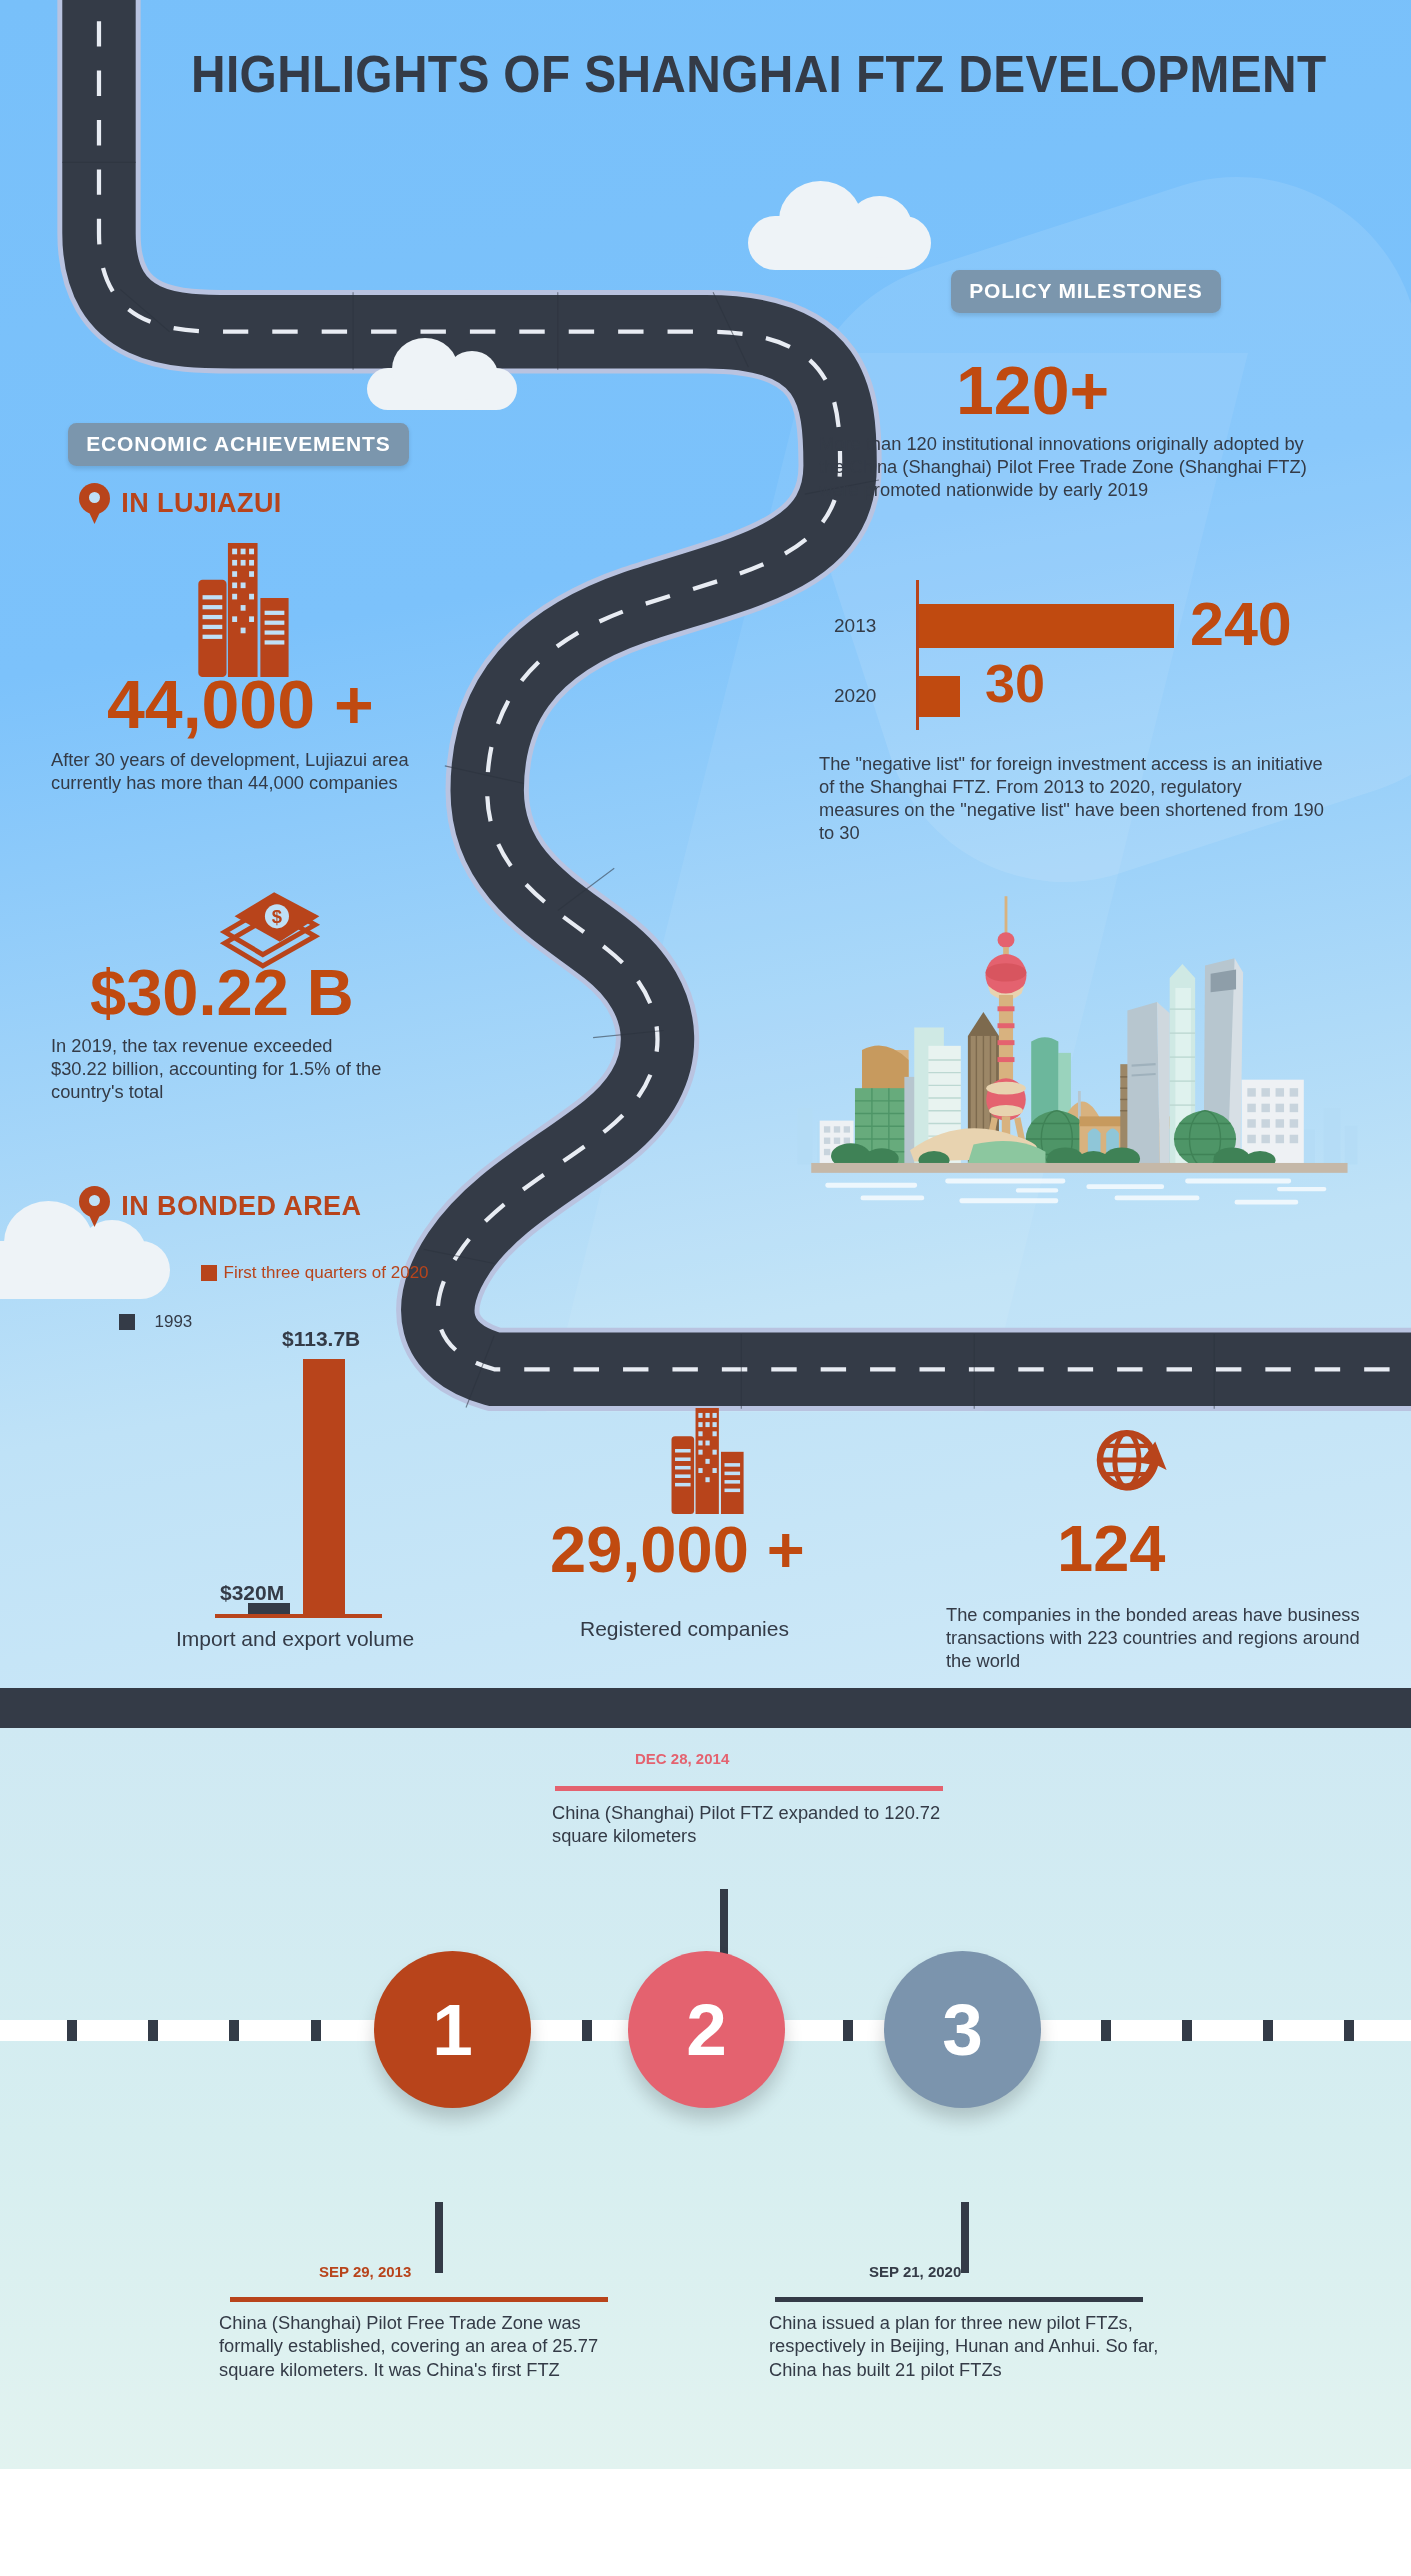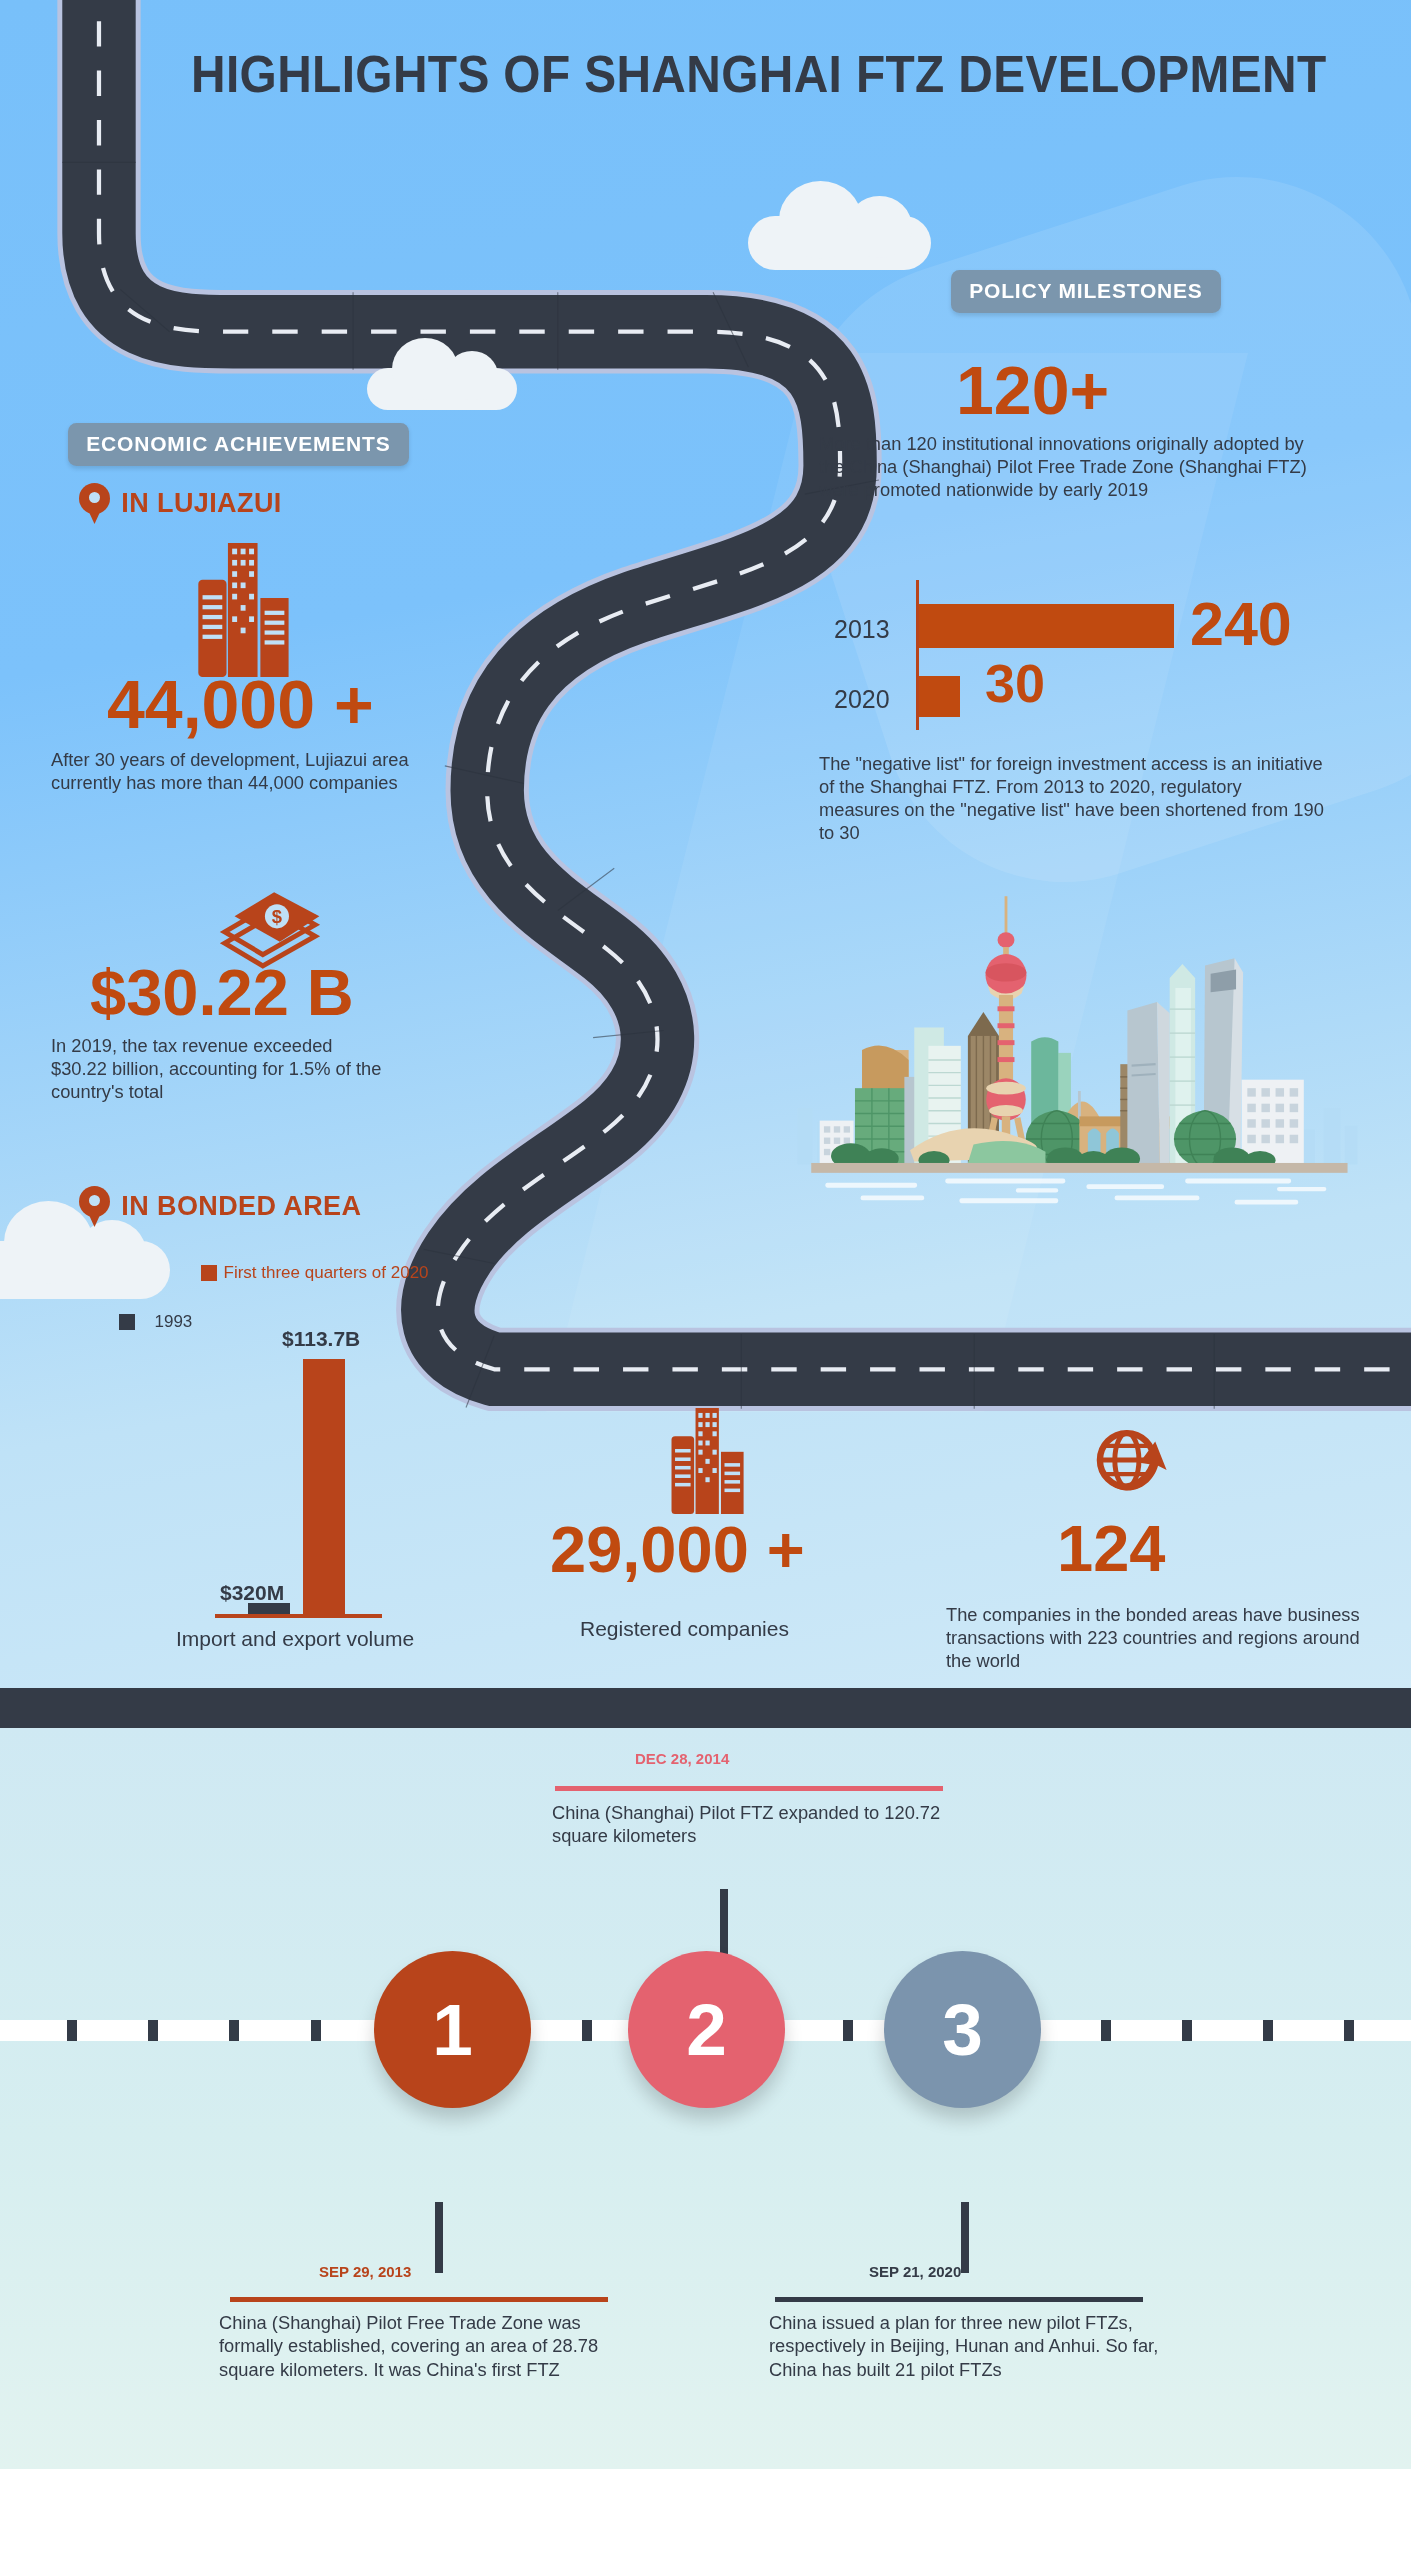--- a/index.html
+++ b/index.html
@@ -55,21 +55,21 @@
   .pin-label{font-size:27px;font-weight:bold;color:#b8441b;letter-spacing:0.4px;white-space:nowrap;}
 
   
   .bignum{position:absolute;color:#c04a10;font-weight:bold;line-height:1;white-space:nowrap;}
   .body-txt{position:absolute;color:#343b47;font-size:18.3px;line-height:1.26;}
 
   
   .nl-chart{position:absolute;}
   .nl-axis{position:absolute;background:#b8441b;}
   .nl-bar{position:absolute;background:#c04a10;}
-  .nl-year{position:absolute;color:#343b47;font-size:25px;}
+  .nl-year{position:absolute;color:#343b47;font-size:19px;}
   .nl-val{position:absolute;color:#c04a10;font-weight:bold;line-height:1;}
 
   
   .legend{position:absolute;display:flex;align-items:center;gap:7px;font-size:17px;white-space:nowrap;}
   .sw{width:15.5px;height:15.5px;display:inline-block;}
   .ba-base{position:absolute;height:3.5px;background:#b8441b;}
   .ba-bar-big{position:absolute;background:#b8441b;}
   .ba-bar-small{position:absolute;background:#343b47;}
   .ba-lab{position:absolute;color:#343b47;font-size:21px;font-weight:bold;white-space:nowrap;}
   .ba-cap{position:absolute;color:#343b47;font-size:21px;white-space:nowrap;}
@@ -549,21 +549,21 @@
     <div class="tick" style="left:1344px;"></div>
   </div>
 
   <div class="tl-circle" style="left:374px;top:1951px;background:#b8441b;">1</div>
   <div class="tl-circle" style="left:628px;top:1951px;background:#e4626f;">2</div>
   <div class="tl-circle" style="left:884px;top:1951px;background:#7b94ad;">3</div>
 
   <div class="tl-stem" style="left:435px;top:2202px;height:71px;"></div>
   <div class="tl-date" style="left:319px;top:2263px;color:#b8441b;">SEP 29, 2013</div>
   <div class="tl-rule" style="left:230px;top:2297px;width:378px;background:#b8441b;"></div>
-  <div class="tl-body" style="left:219px;top:2311px;width:395px;">China (Shanghai) Pilot Free Trade Zone was formally established, covering an area of 28.78 square kilometers. It was China's first FTZ</div>
+  <div class="tl-body" style="left:219px;top:2311px;width:395px;">China (Shanghai) Pilot Free Trade Zone was formally established, covering an area of 25.77 square kilometers. It was China's first FTZ</div>
 
   <div class="tl-stem" style="left:961px;top:2202px;height:71px;"></div>
   <div class="tl-date" style="left:869px;top:2263px;color:#343b47;">SEP 21, 2020</div>
   <div class="tl-rule" style="left:775px;top:2297px;width:368px;background:#343b47;"></div>
   <div class="tl-body" style="left:769px;top:2311px;width:395px;">China issued a plan for three new pilot FTZs, respectively in Beijing, Hunan and Anhui. So far, China has built 21 pilot FTZs</div>
 
   <div class="gt-logo" style="left:431px;top:2498px;width:162px;">
     <div class="gt-l1">GLOBAL</div>
     <div class="gt-rule"></div>
     <div class="gt-l2">TIMES</div>

